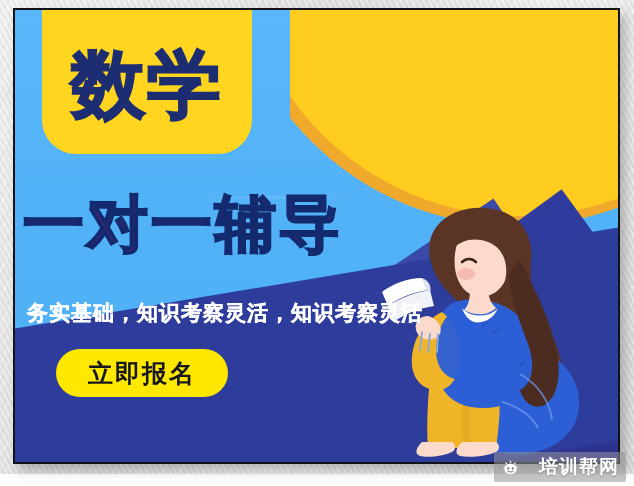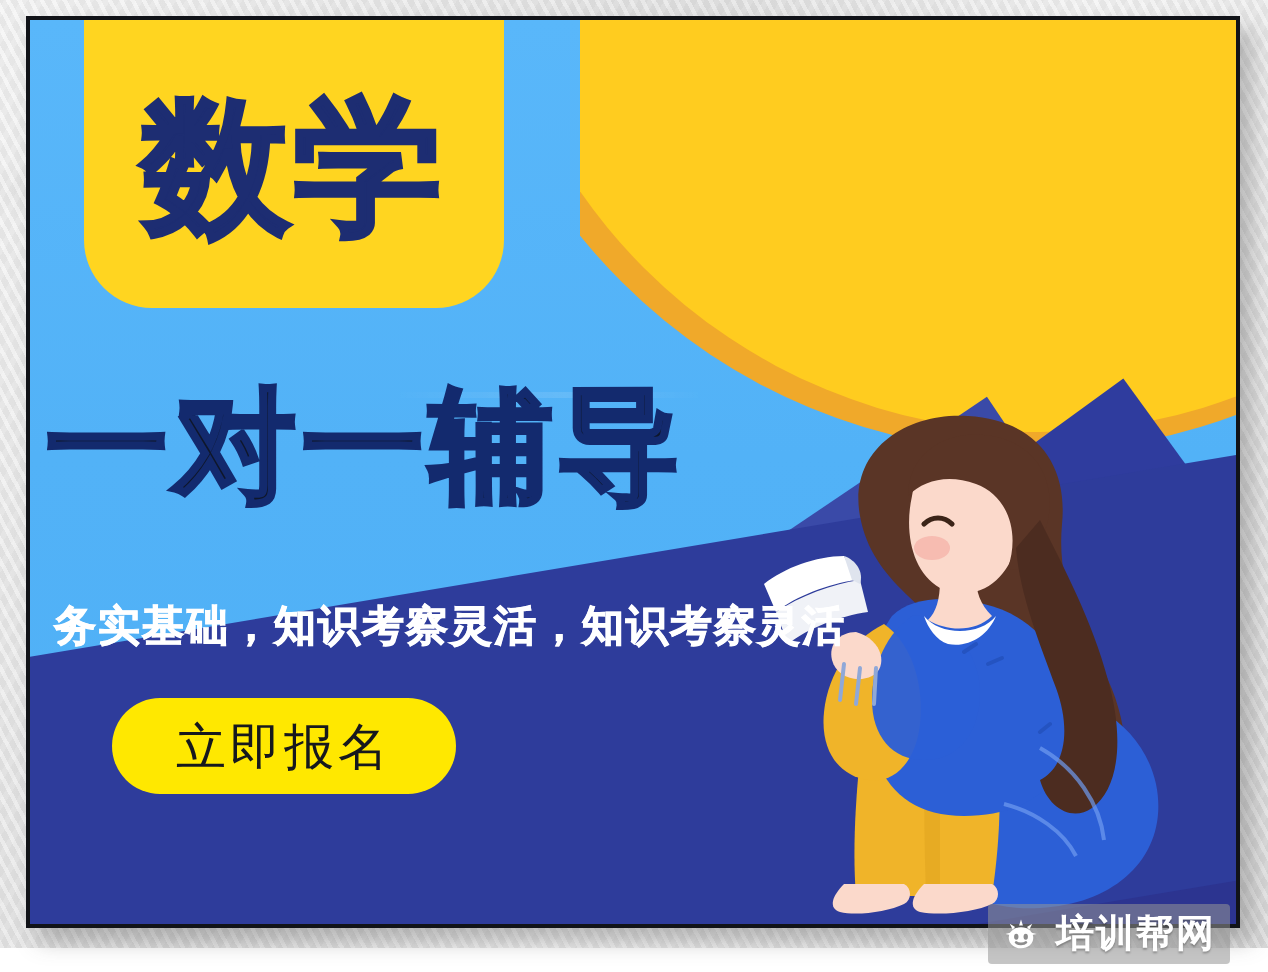--- a/index.html
+++ b/index.html
@@ -168,21 +168,21 @@
 
   
   .headline {
     position: absolute;
     left: 8px;
     top: 182px;
     width: 480px;
     font-family: "DejaVu Sans", "Liberation Sans", sans-serif;
     font-size: 61px;
     font-weight: 700;
-    color: #0f172a;
+    color: #701a75;
     letter-spacing: 3px;
     line-height: 1.05;
     white-space: nowrap;
     -webkit-text-stroke: 2.2px #132a6e;
   }
 
   
   .subtitle {
     position: absolute;
     left: 12px;
@@ -207,21 +207,21 @@
     background: #ffe800;
     border-radius: 26px;
     display: flex;
     align-items: center;
     justify-content: center;
     cursor: pointer;
   }
   .cta-text {
     font-family: "DejaVu Sans", "Liberation Sans", sans-serif;
     font-size: 25px;
-    font-weight: 400;
+    font-weight: 700;
     color: #16181d;
     letter-spacing: 2px;
   }
 
   
   .illustration {
     position: absolute;
     right: 18px;
     bottom: -2px;
     width: 230px;
@@ -231,21 +231,21 @@
 
   
   .watermark {
     position: absolute;
     left: 494px;
     top: 452px;
     height: 30px;
     padding: 0 7px 0 6px;
     display: flex;
     align-items: center;
-    gap: 7px;
+    gap: 18px;
     background: rgba(150,150,150,0.55);
     border-radius: 2px;
   }
   .watermark-icon { width: 21px; height: 21px; display: block; }
   .watermark-text {
     font-family: "DejaVu Sans", "Liberation Sans", sans-serif;
     font-size: 19px;
     font-weight: 700;
     color: #ffffff;
     letter-spacing: 1px;

